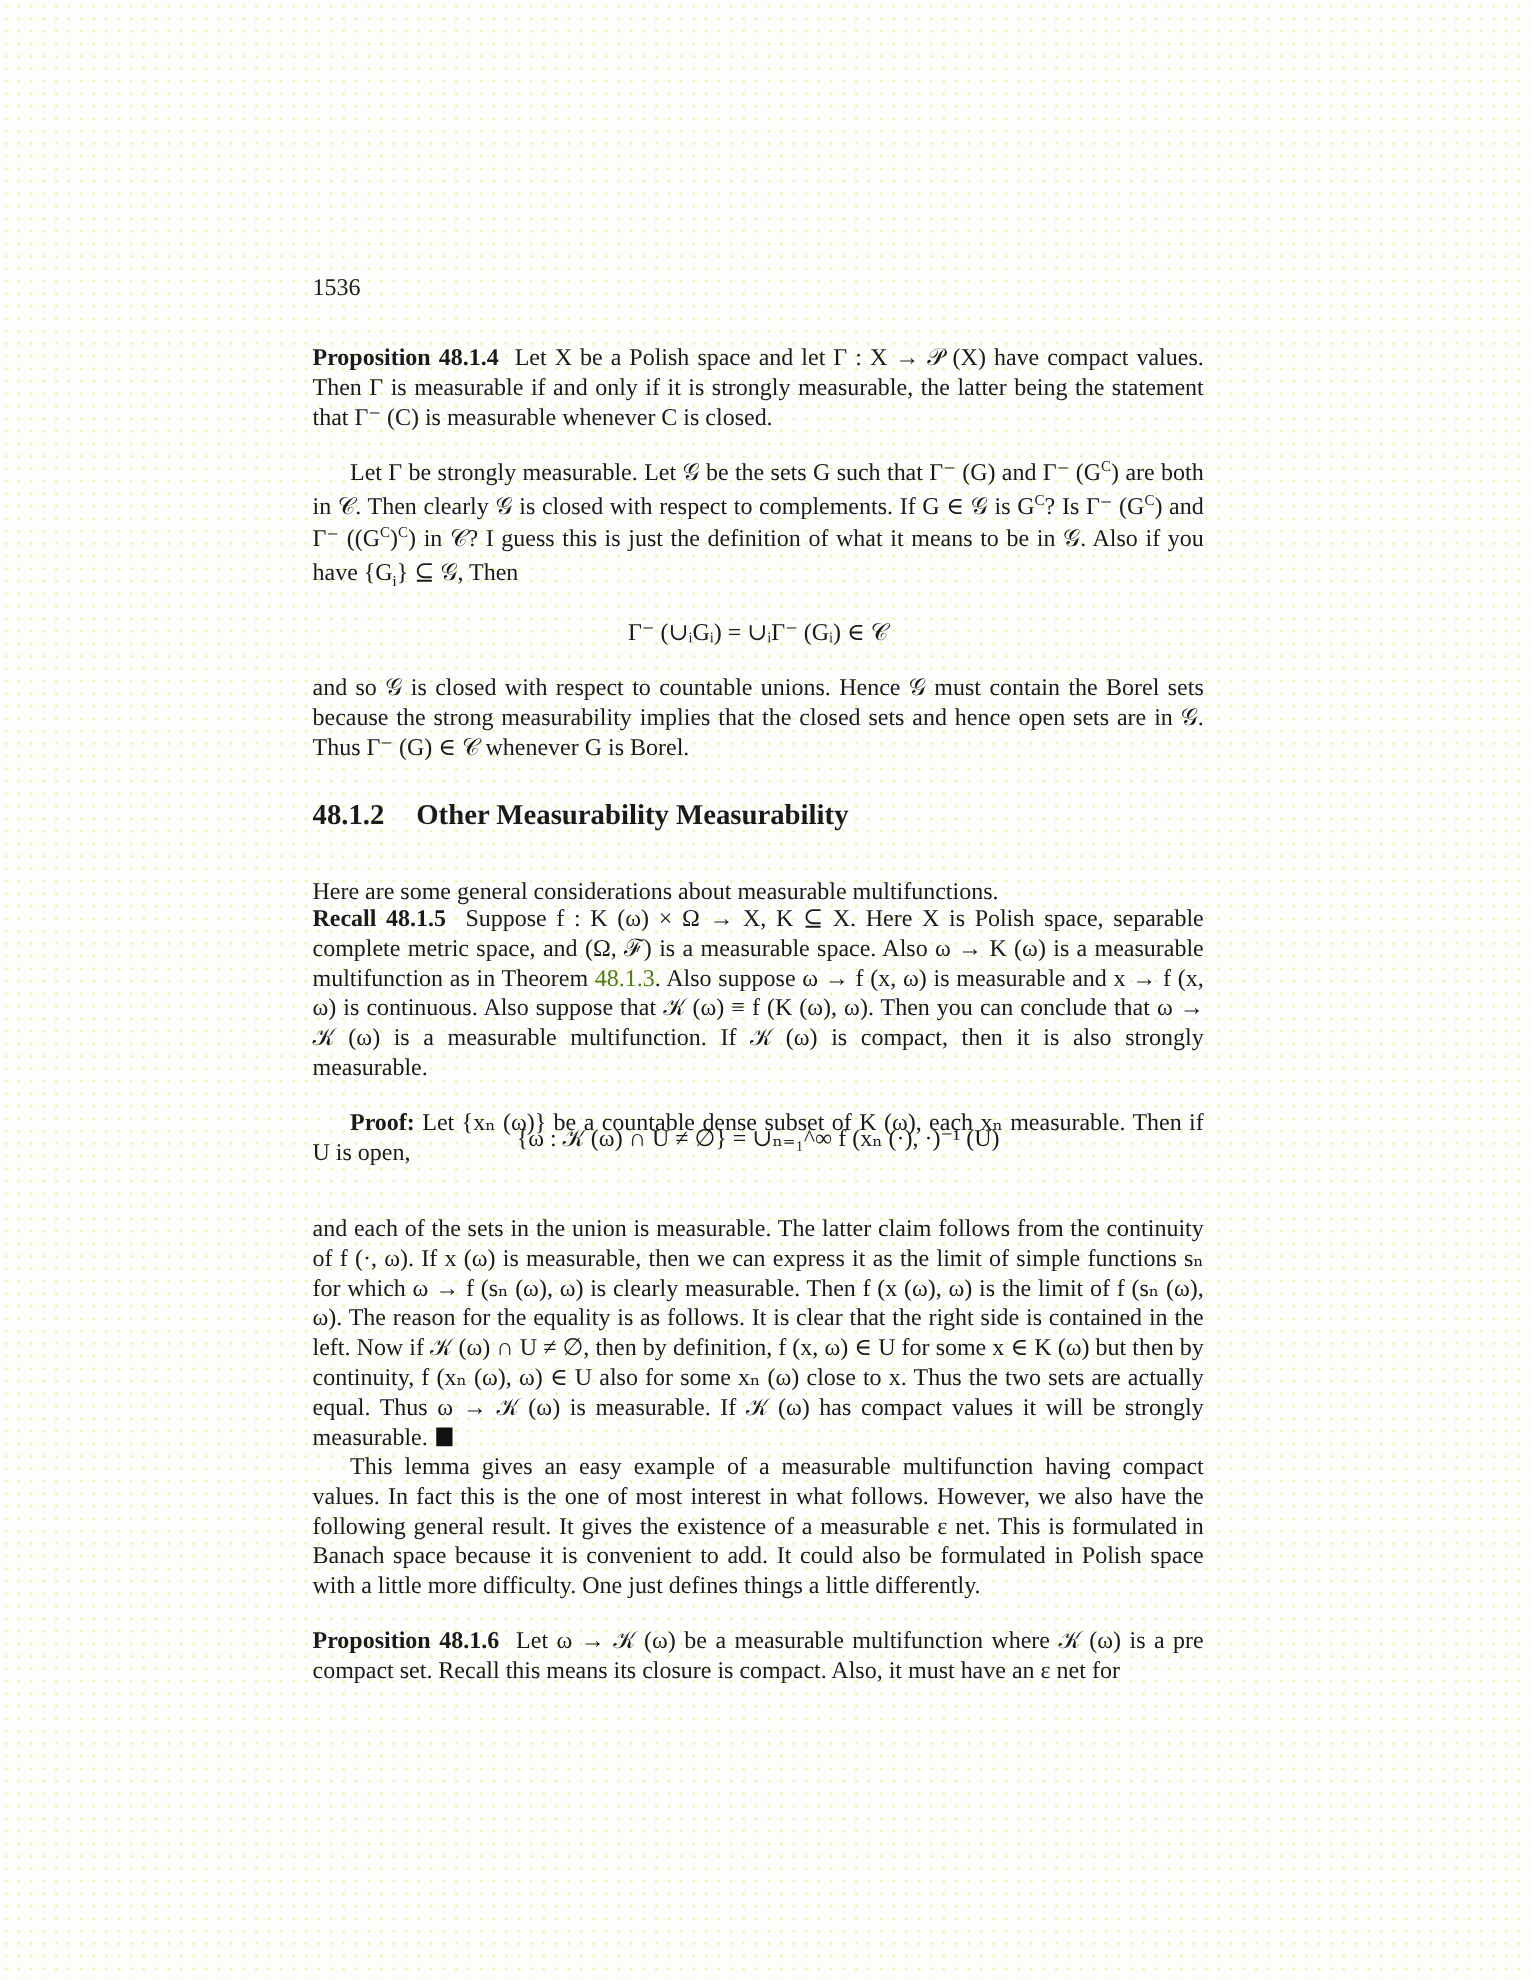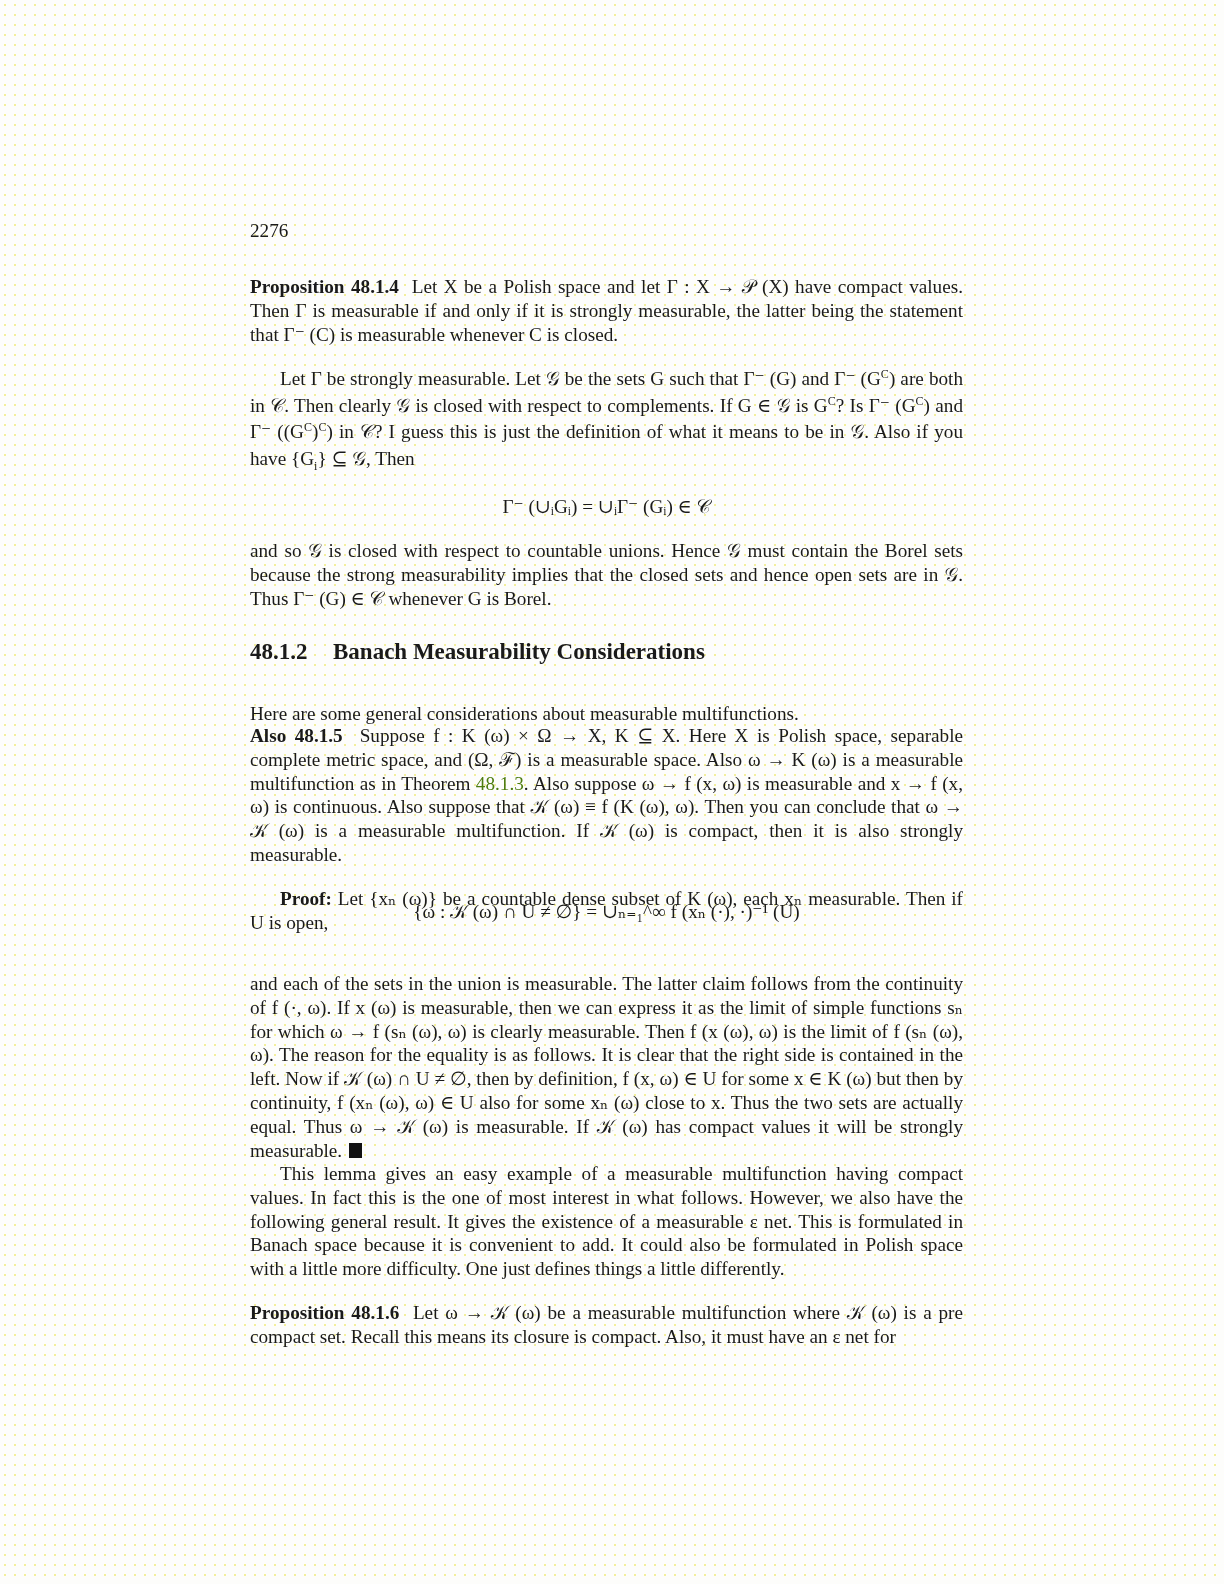--- a/index.html
+++ b/index.html
@@ -21,44 +21,44 @@
   .h2 { font-weight: bold; font-size: 23px; }
   .h2 .num { display: inline-block; width: 83px; }
   .link { color: #4d7c0f; }
   sup, sub { font-size: 12px; line-height: 0; }
   .qed { display: inline-block; width: 13px; height: 15px; background: #111; vertical-align: -1px; margin-left: 2px; }
 </style>
 </head>
 <body>
 
 <div class="runhead">
-  <span>2276</span>
+  <span>1536</span>
 </div>
 
 <div class="blk" style="top:275px;">
   <span class="b">Proposition 48.1.4</span>&nbsp;
   <span class="it">Let X be a Polish space and let Γ : X → 𝒫 (X) have compact values. Then Γ is measurable if and only if it is strongly measurable, the latter being the statement that Γ⁻ (C) is measurable whenever C is closed.</span>
 </div>
 
 <div class="blk ind" style="top:366px; line-height:26.5px;">
   <span>Let Γ be strongly measurable. Let 𝒢 be the sets G such that Γ⁻ (G) and Γ⁻ (G</span><sup>C</sup><span>) are both in 𝒞. Then clearly 𝒢 is closed with respect to complements. If G ∈ 𝒢 is G</span><sup>C</sup><span>? Is Γ⁻ (G</span><sup>C</sup><span>) and Γ⁻ ((G</span><sup>C</sup><span>)</span><sup>C</sup><span>) in 𝒞? I guess this is just the definition of what it means to be in 𝒢. Also if you have {G</span><sub>i</sub><span>} ⊆ 𝒢, Then</span>
 </div>
 
 <div class="blk center" style="top:495px;">Γ⁻ (∪ᵢGᵢ) = ∪ᵢΓ⁻ (Gᵢ) ∈ 𝒞</div>
 
 <div class="blk" style="top:539px;">and so 𝒢 is closed with respect to countable unions. Hence 𝒢 must contain the Borel sets because the strong measurability implies that the closed sets and hence open sets are in 𝒢. Thus Γ⁻ (G) ∈ 𝒞 whenever G is Borel.</div>
 
 <div class="blk h2" style="top:640px;">
-  <span class="num">48.1.2</span><span>Banach Measurability Considerations</span>
+  <span class="num">48.1.2</span><span>Other Measurability Measurability</span>
 </div>
 
 <div class="blk" style="top:680px;margin-top:22px;">Here are some general considerations about measurable multifunctions.</div>
 
 <div class="blk" style="top:724px;">
-  <span class="b">Also 48.1.5</span>&nbsp;
+  <span class="b">Recall 48.1.5</span>&nbsp;
   <span class="it">Suppose f : K (ω) × Ω → X, K ⊆ X. Here X is Polish space, separable complete metric space, and (Ω, ℱ) is a measurable space. Also ω → K (ω) is a measurable multifunction as in Theorem </span><a class="it link">48.1.3</a><span class="it">. Also suppose ω → f (x, ω) is measurable and x → f (x, ω) is continuous. Also suppose that 𝒦 (ω) ≡ f (K (ω), ω). Then you can conclude that ω → 𝒦 (ω) is a measurable multifunction. If 𝒦 (ω) is compact, then it is also strongly measurable.</span>
 </div>
 
 <div class="blk ind" style="top:887px;">
   <span class="b">Proof:</span>
   <span>Let {xₙ (ω)} be a countable dense subset of K (ω), each xₙ measurable. Then if U is open,</span>
 </div>
 
 <div class="blk center" style="top:900px;">{ω : 𝒦 (ω) ∩ U ≠ ∅} = ∪ₙ₌₁^∞ f (xₙ (·), ·)⁻¹ (U)</div>
 

